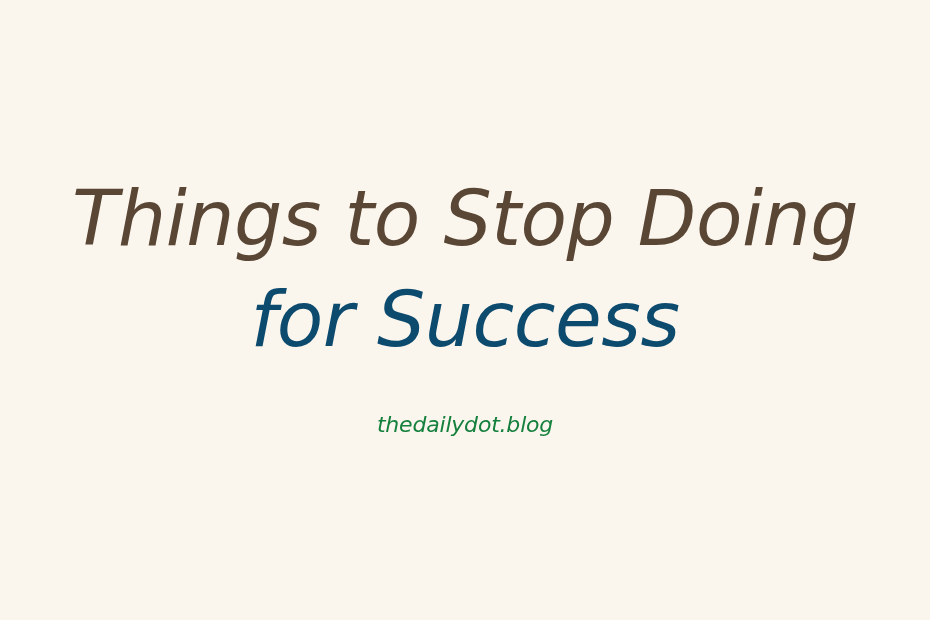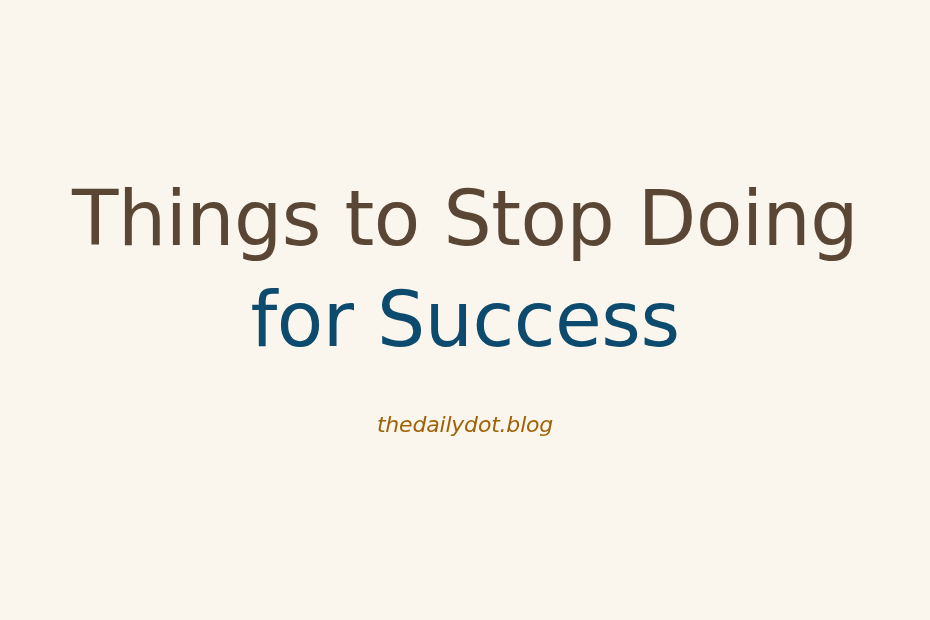--- a/index.html
+++ b/index.html
@@ -30,20 +30,21 @@
   #title-block {
     width: 830px;
     margin-top: 168px;
     text-align: center;
   }
 
   #title-line-1,
   #title-line-2 {
     display: block;
     font-family: "DejaVu Sans", sans-serif;
+    font-style: italic;
     font-weight: 400;
     font-size: 76px;
     line-height: 1.33;
     letter-spacing: -0.5px;
     color: #5a4635;
     white-space: nowrap;
   }
 
   #subtitle {
     margin-top: 44px;
@@ -61,15 +62,15 @@
 </head>
 <body>
 
 <div id="card" style="background: rgb(250, 246, 237);">
 
   <div id="title-block">
     <span id="title-line-1" style="color: rgb(90, 70, 53);">Things to Stop Doing</span>
     <span id="title-line-2" style="color: #0c4a6e;">for Success</span>
   </div>
 
-  <div id="subtitle" style="color: #a16207;">thedailydot.blog</div>
+  <div id="subtitle" style="color: #15803d;">thedailydot.blog</div>
 
 </div>
 
 </body></html>

